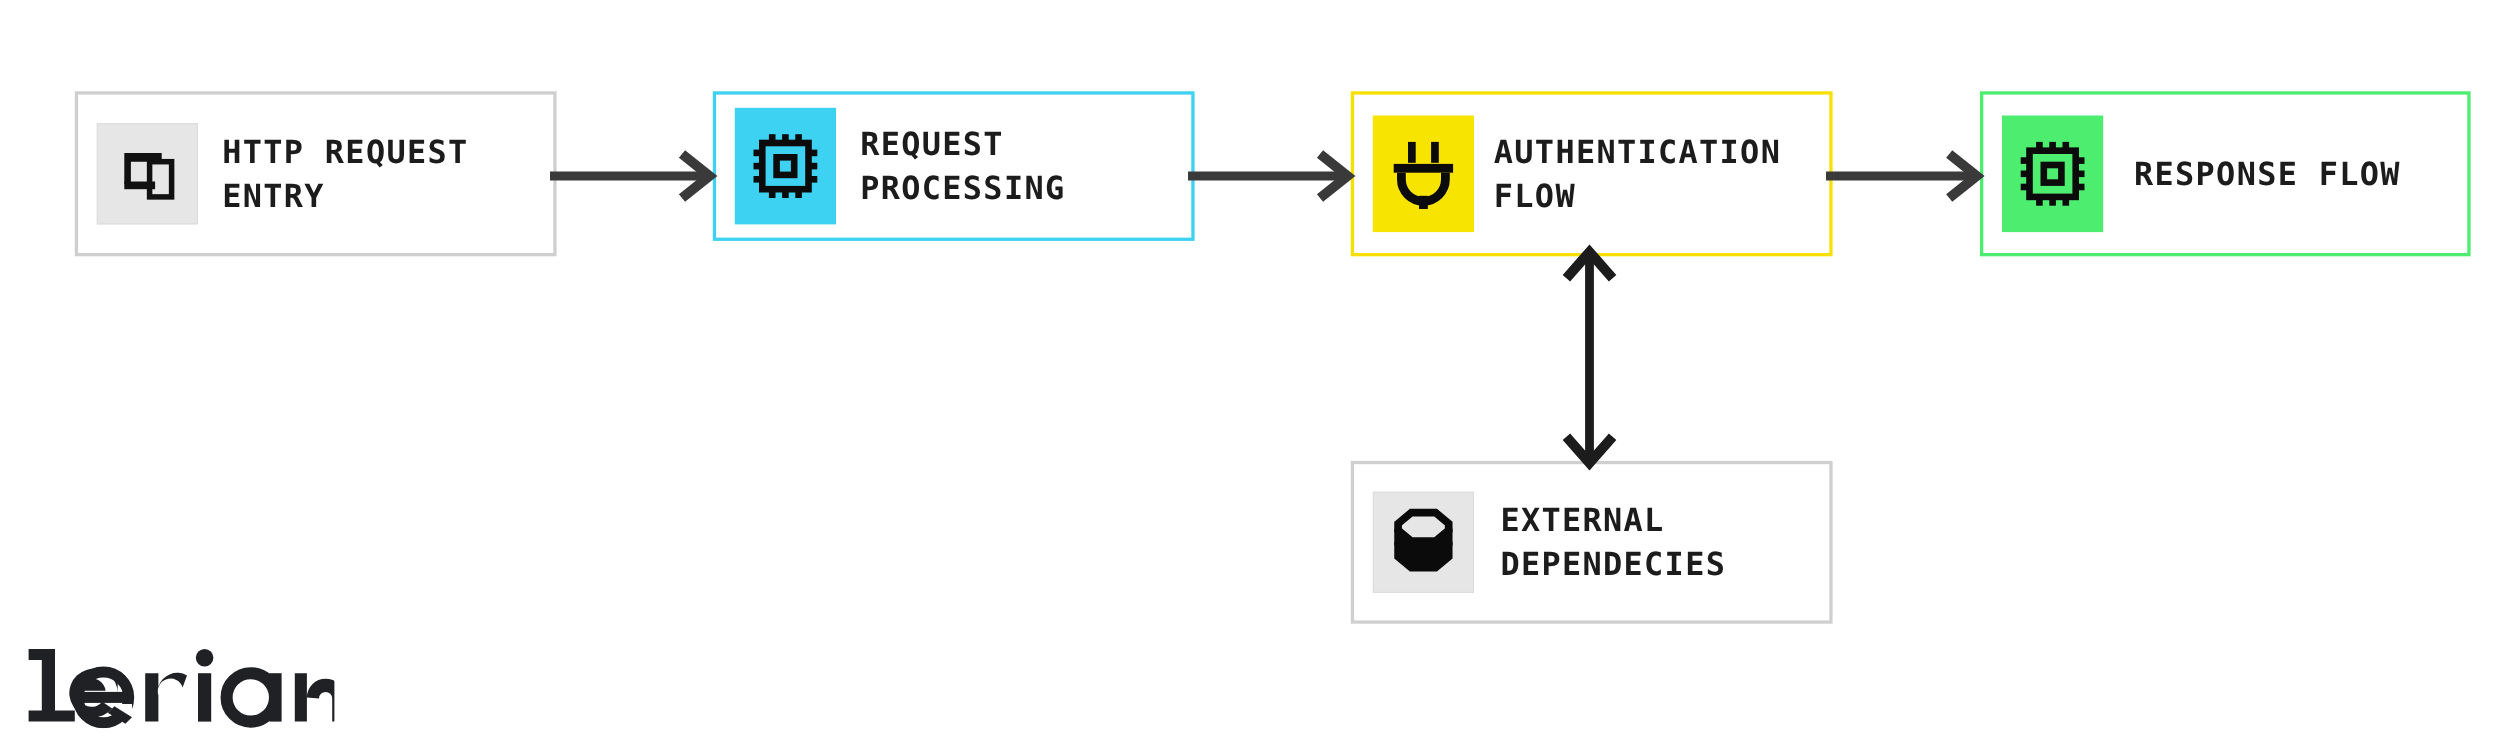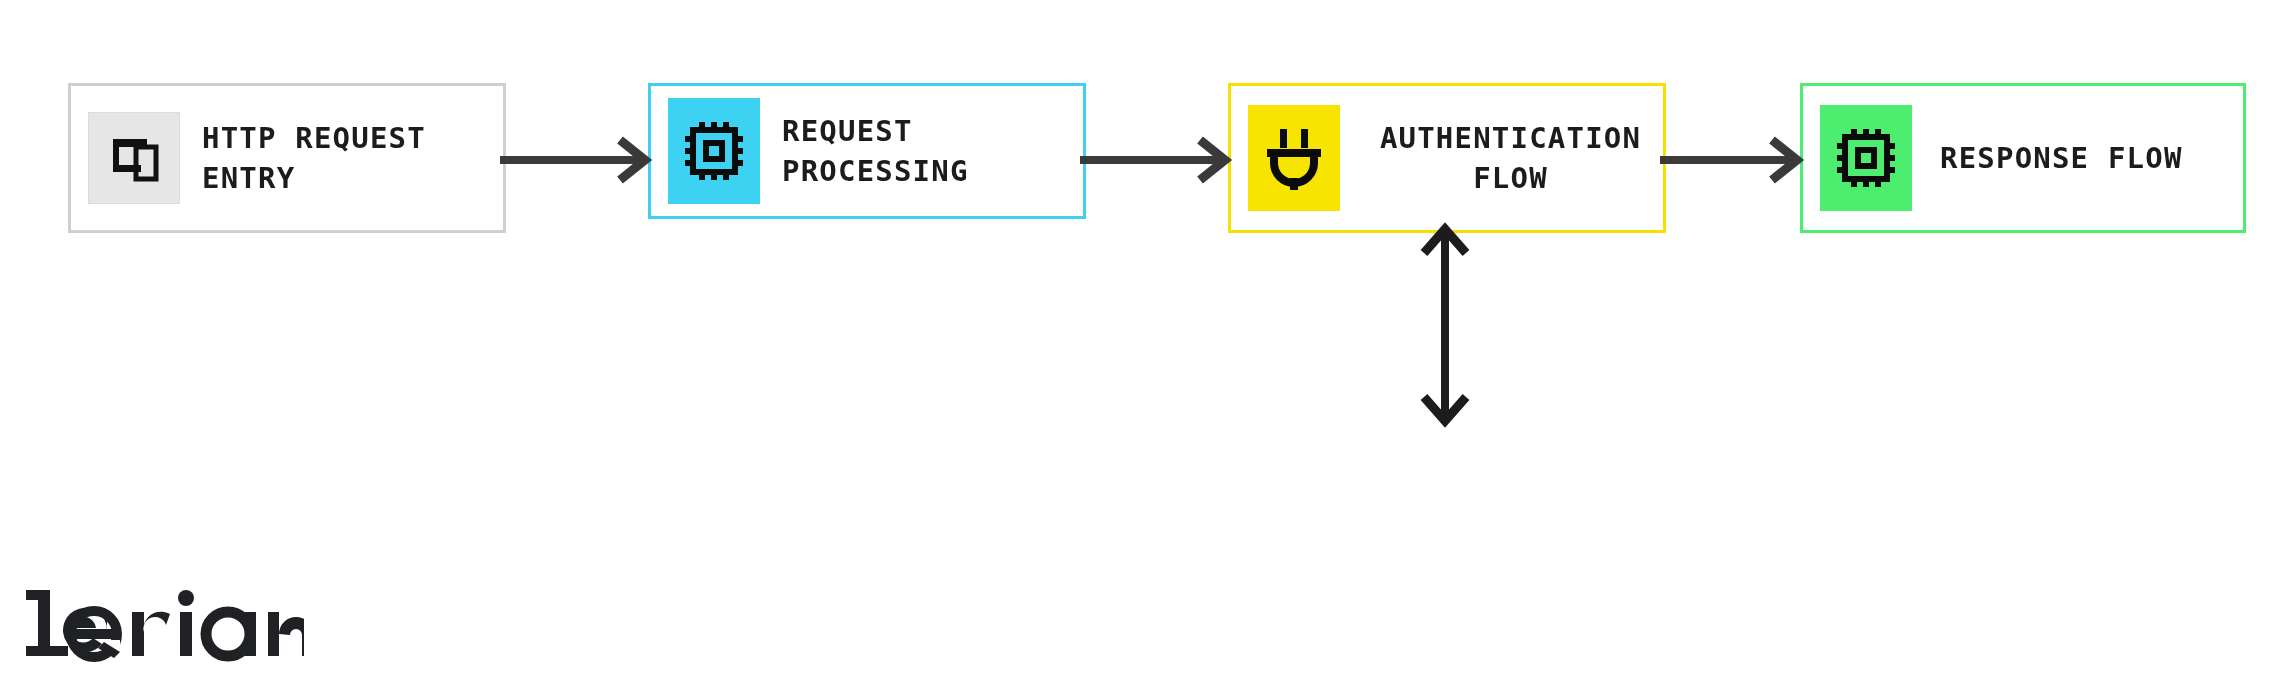--- a/index.html
+++ b/index.html
@@ -71,21 +71,20 @@
     width: 92px; height: 106px;
     margin-left: 17px; margin-right: 22px;
     background: #3ed2f2;
   }
 
   
   #node-auth {
     left: 1228px; top: 63px; width: 438px; height: 150px;
     border-width: 3px;
     border-color: #f7e000;
-    text-align: center;
   }
   #node-auth .node-icon-tile {
     width: 92px; height: 106px;
     margin-left: 17px; margin-right: 18px;
     background: #f7e400;
   }
 
   
   #node-response {
     left: 1800px; top: 63px; width: 446px; height: 150px;
@@ -228,20 +227,38 @@
             <rect x="53" y="42" width="9" height="6"></rect>
           </g>
           <rect x="12" y="12" width="42" height="42" fill="none" stroke="#0b0b0b" stroke-width="6"></rect>
           <rect x="25" y="25" width="16" height="16" fill="none" stroke="#0b0b0b" stroke-width="6"></rect>
         </svg>
       </span>
     </div>
     <div class="node-label">RESPONSE FLOW</div>
   </div>
 
+  <div class="node" id="node-external">
+    <div class="node-icon-tile">
+      <span>
+        <svg width="62" height="66" viewBox="0 0 62 66" aria-hidden="true">
+          <g fill="none" stroke="#0b0b0b" stroke-width="7" stroke-linejoin="miter">
+
+            <path d="M8 16 L20 6 H42 L54 16 V22 L42 32 H20 L8 22 Z"></path>
+
+            <path d="M8 28 L20 38 H42 L54 28 V34 L42 44 H20 L8 34 Z"></path>
+
+            <path d="M8 40 L20 50 H42 L54 40 V46 L42 56 H20 L8 46 Z"></path>
+          </g>
+        </svg>
+      </span>
+    </div>
+    <div class="node-label">EXTERNAL
+DEPENDECIES</div>
+  </div>
 
   <div class="connector" id="arrow-1">
     <svg width="160" height="60" viewBox="0 0 160 60" aria-hidden="true">
       <line x1="0" y1="30" x2="140" y2="30" stroke="#3a3a3a" stroke-width="8"></line>
       <polyline points="120,10 145,30 120,50" fill="none" stroke="#3a3a3a" stroke-width="9" stroke-linecap="butt" stroke-linejoin="miter"></polyline>
     </svg>
   </div>
 
   <div class="connector" id="arrow-2">
     <svg width="160" height="60" viewBox="0 0 160 60" aria-hidden="true">

